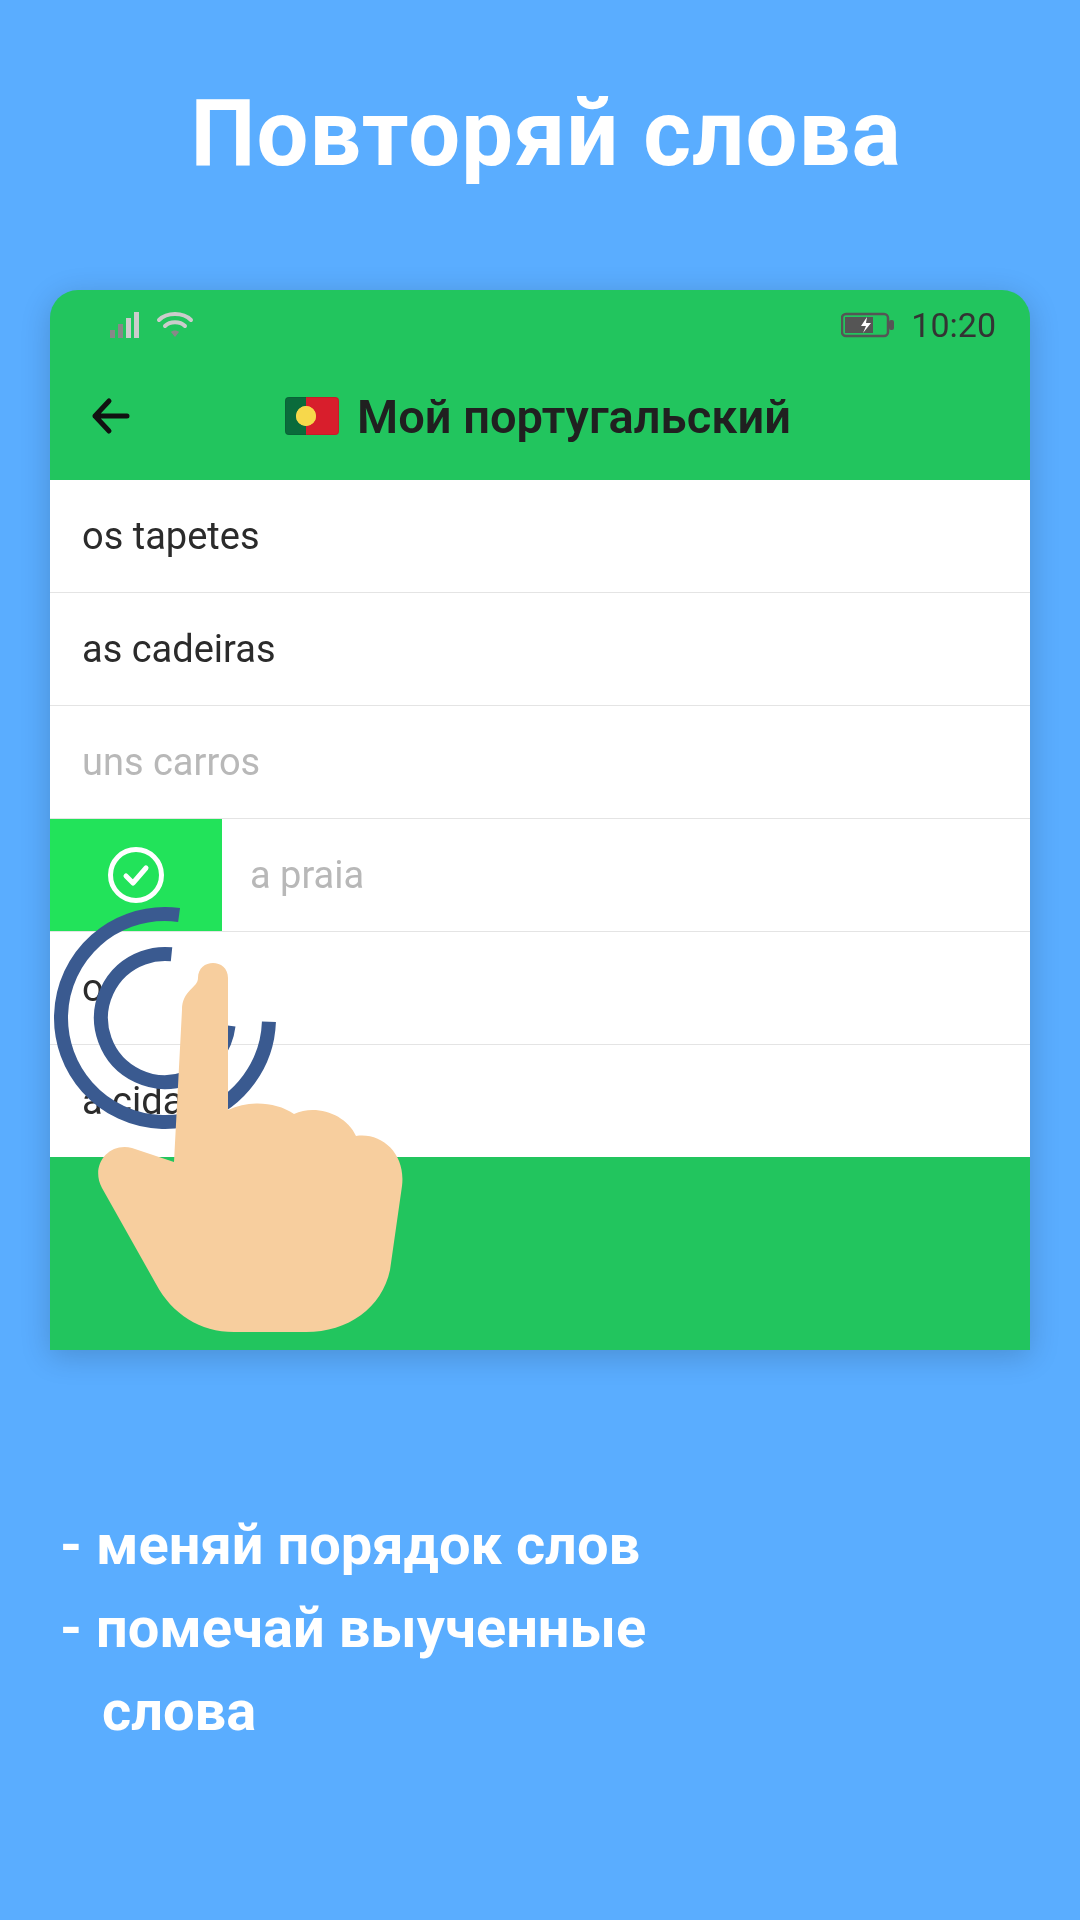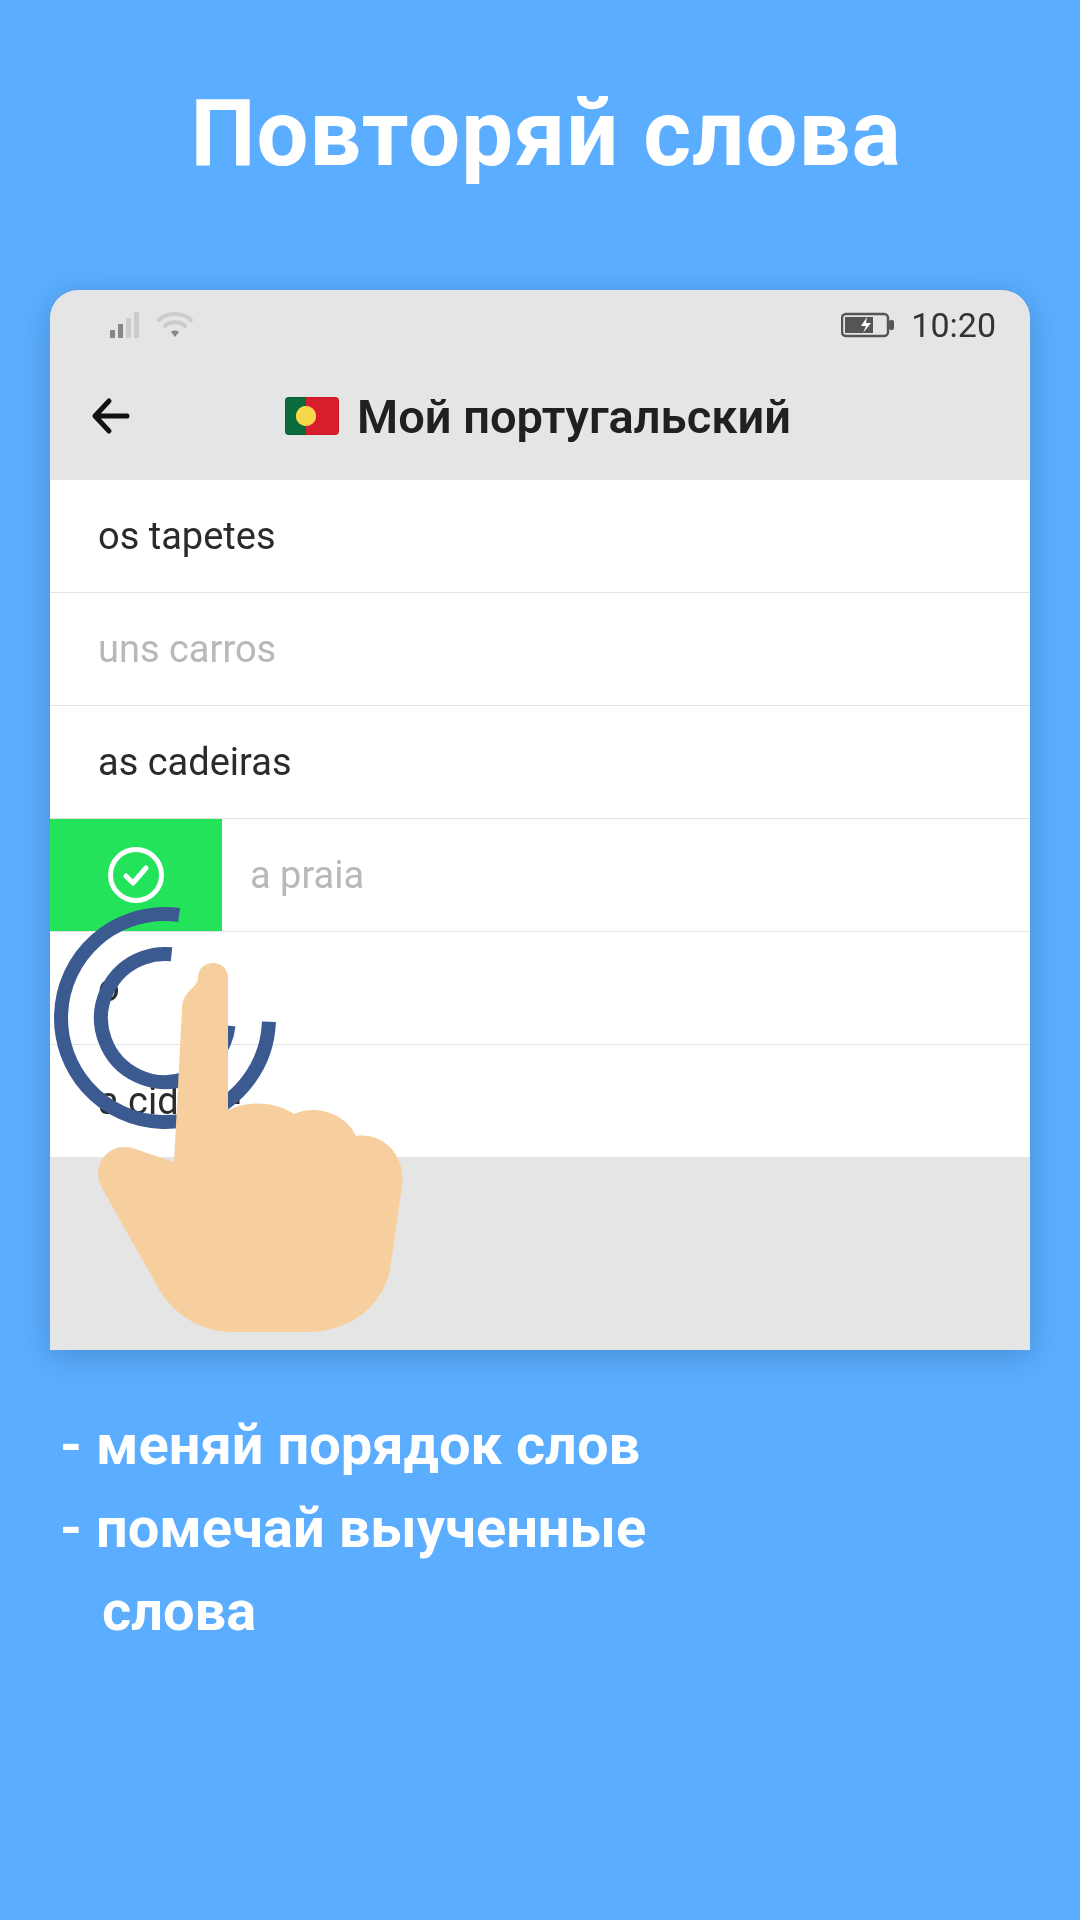--- a/index.html
+++ b/index.html
@@ -17,21 +17,21 @@
     margin-top: 80px;
     letter-spacing: 1px;
     padding-left: 12px;
   }
   .phone-frame {
     position: absolute;
     left: 50px;
     top: 290px;
     width: 980px;
     height: 1060px;
-    background: #e5e5e5;
+    background: #22c55e;
     border-radius: 28px 28px 0 0;
     overflow: hidden;
     box-shadow: 0 6px 30px rgba(0,0,0,0.18);
   }
   .status-bar {
     height: 70px;
     display: flex;
     align-items: center;
     justify-content: space-between;
     padding: 0 34px 0 60px;
@@ -79,21 +79,21 @@
     box-shadow: inset 0 0 0 3px #f7d84b;
   }
   .header-title {
     font-size: 47px;
     font-weight: 600;
     color:#202020;
   }
   .word-list { }
   .word-row {
     border-bottom: 1px solid #e4e4e4;
-    padding: 34px 48px;
+    padding: 34px 32px;
     font-size: 38px;
     color:#2b2b2b;
     background:#fff;
     cursor:pointer;
   }
   .word-row.faded { color:#b8b8b8; }
   .word-row.swiped {
     position:relative;
     padding-left: 200px;
     color:#b8b8b8;
@@ -119,21 +119,21 @@
     position:absolute;
     left:0px;
     top:610px;
     width:400px;
     height:440px;
     pointer-events:none;
   }
   .promo-bullets {
     position:absolute;
     left:60px;
-    top:1404px;
+    top:1504px;
     color:#fff;
     font-size:56px;
     font-weight:700;
     line-height:1.48;
   }
   .promo-bullets .indent { padding-left:42px; display:block; }
 </style>
 </head>
 <body>
 
@@ -181,25 +181,25 @@
     <div class="header-center">
       <span class="flag"></span>
       <span class="header-title">Мой португальский</span>
     </div>
   </div>
 
   <div class="word-list">
     <div class="word-row">
       <span>os tapetes</span>
     </div>
+    <div class="word-row">
+      <span>as cadeiras</span>
+    </div>
     <div class="word-row faded">
       <span>uns carros</span>
-    </div>
-    <div class="word-row">
-      <span>as cadeiras</span>
     </div>
     <div class="word-row swiped">
       <div class="swipe-action">
         <span class="check-circle">
           <svg width="32" height="32" viewBox="0 0 32 32">
             <path d="M6 17 L13 24 L26 9" stroke="#fff" stroke-width="5" fill="none" stroke-linecap="round" stroke-linejoin="round"></path>
           </svg>
         </span>
       </div>
       <span>a praia</span>

